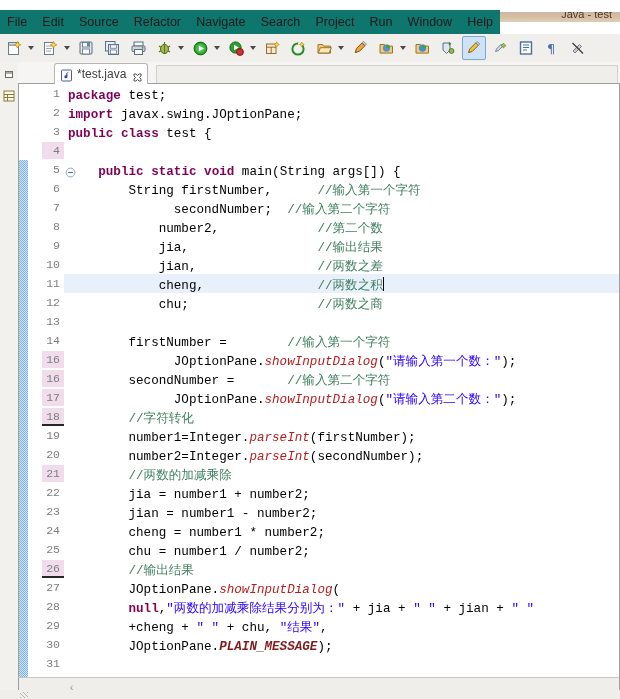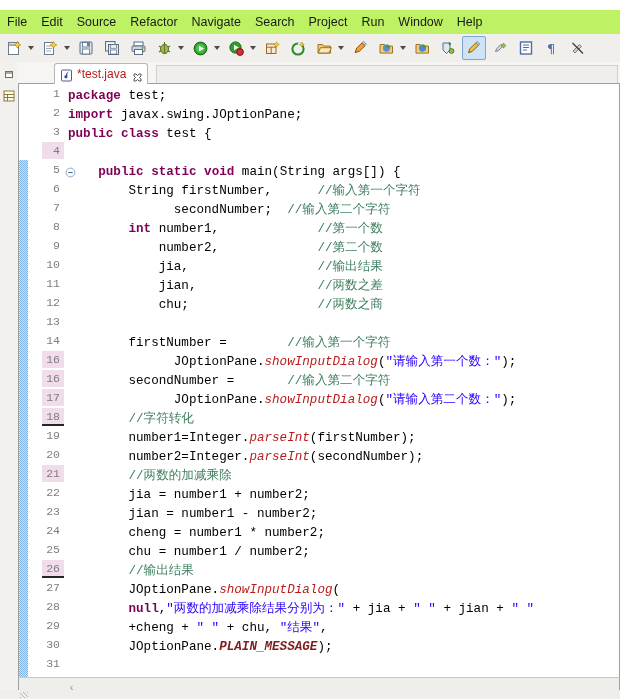--- a/index.html
+++ b/index.html
@@ -21,23 +21,23 @@
     position:absolute;left:6px;top:-10px;width:18px;height:18px;border-radius:50%;
     background:radial-gradient(circle at 40% 35%,#5a8fd8,#16335f);
   }
   .title-text{
     position:absolute;right:8px;top:-4px;
     font-size:11px;color:#4a3a2a;white-space:nowrap;
   }
 
   
   .menubar{
-    position:absolute;left:0;top:10px;width:620px;height:24px;
-    background:#bef264;
-    display:flex;align-items:center;
+    position:absolute;left:0;top:10px;width:500px;height:24px;
+    background:#0f766e;
+    display:flex;align-items:center;justify-content:space-between;
   }
   .menu-item{
     font-size:12.5px;color:#1a1a1a;padding:2px 7px;white-space:nowrap;cursor:default;
   }
 
   
   .toolbar{
     position:absolute;left:0;top:34px;width:620px;height:28px;
     background:#f1efec;
     border-bottom:1px solid #9c9c9c;
@@ -85,21 +85,21 @@
     display:flex;align-items:center;
     background:#ffffff;
     border:1px solid #b6b6b6;border-bottom:none;
     border-radius:3px 3px 0 0;
     padding:0 4px 0 5px;
     box-sizing:border-box;
   }
   .tab-icon{
     width:13px;height:13px;margin-right:4px;position:relative;flex:none;
   }
-  .tab-label{font-size:12px;color:#b91c1c;white-space:nowrap;}
+  .tab-label{font-size:12px;color:#404040;white-space:nowrap;}
   .tab-close{
     margin-left:6px;width:11px;height:11px;position:relative;flex:none;
   }
   .tabrow-rest{
     position:absolute;left:0;top:21px;width:602px;height:1px;background:#9e9e9e;
   }
   .tabrow-strip{
     position:absolute;left:138px;top:3px;right:2px;height:18px;
     background:#f0eeea;border:1px solid #d3d0cb;border-bottom:none;
   }
@@ -538,24 +538,24 @@
           </div>
         </div>
       <div class="lines" id="lines-slot">
           <div class="row"><span class="code"><span class="kw">package</span> test;</span></div>
           <div class="row"><span class="code"><span class="kw">import</span> javax.swing.JOptionPane;</span></div>
           <div class="row"><span class="code"><span class="kw">public</span> <span class="kw">class</span> test {</span></div>
           <div class="row"><span class="code">&nbsp;</span></div>
           <div class="row"><span class="code">    <span class="kw">public</span> <span class="kw">static</span> <span class="kw">void</span> main(String args[]) {</span></div>
           <div class="row"><span class="code">        String firstNumber,      <span class="cmt">//输入第一个字符</span></span></div>
           <div class="row"><span class="code">              secondNumber;  <span class="cmt">//输入第二个字符</span></span></div>
-          <div class="row"><span class="code">        <span class="kw">int</span> number1,             <span class="cmt">//第一个数</span></span></div>
           <div class="row"><span class="code">            number2,             <span class="cmt">//第二个数</span></span></div>
           <div class="row"><span class="code">            jia,                 <span class="cmt">//输出结果</span></span></div>
           <div class="row"><span class="code">            jian,                <span class="cmt">//两数之差</span></span></div>
+          <div class="row rowhl"><span class="code">            cheng,               <span class="cmt">//两数之积</span><span class="caret"></span></span></div>
           <div class="row"><span class="code">            chu;                 <span class="cmt">//两数之商</span></span></div>
           <div class="row"><span class="code">&nbsp;</span></div>
           <div class="row"><span class="code">        firstNumber =        <span class="cmt">//输入第一个字符</span></span></div>
           <div class="row"><span class="code">              JOptionPane.<span class="mth">showInputDialog</span>(<span class="str">"请输入第一个数："</span>);</span></div>
           <div class="row"><span class="code">        secondNumber =       <span class="cmt">//输入第二个字符</span></span></div>
           <div class="row"><span class="code">              JOptionPane.<span class="mth">showInputDialog</span>(<span class="str">"请输入第二个数："</span>);</span></div>
           <div class="row"><span class="code">        <span class="cmt">//字符转化</span></span></div>
           <div class="row"><span class="code">        number1=Integer.<span class="mth">parseInt</span>(firstNumber);</span></div>
           <div class="row"><span class="code">        number2=Integer.<span class="mth">parseInt</span>(secondNumber);</span></div>
           <div class="row"><span class="code">        <span class="cmt">//两数的加减乘除</span></span></div>

